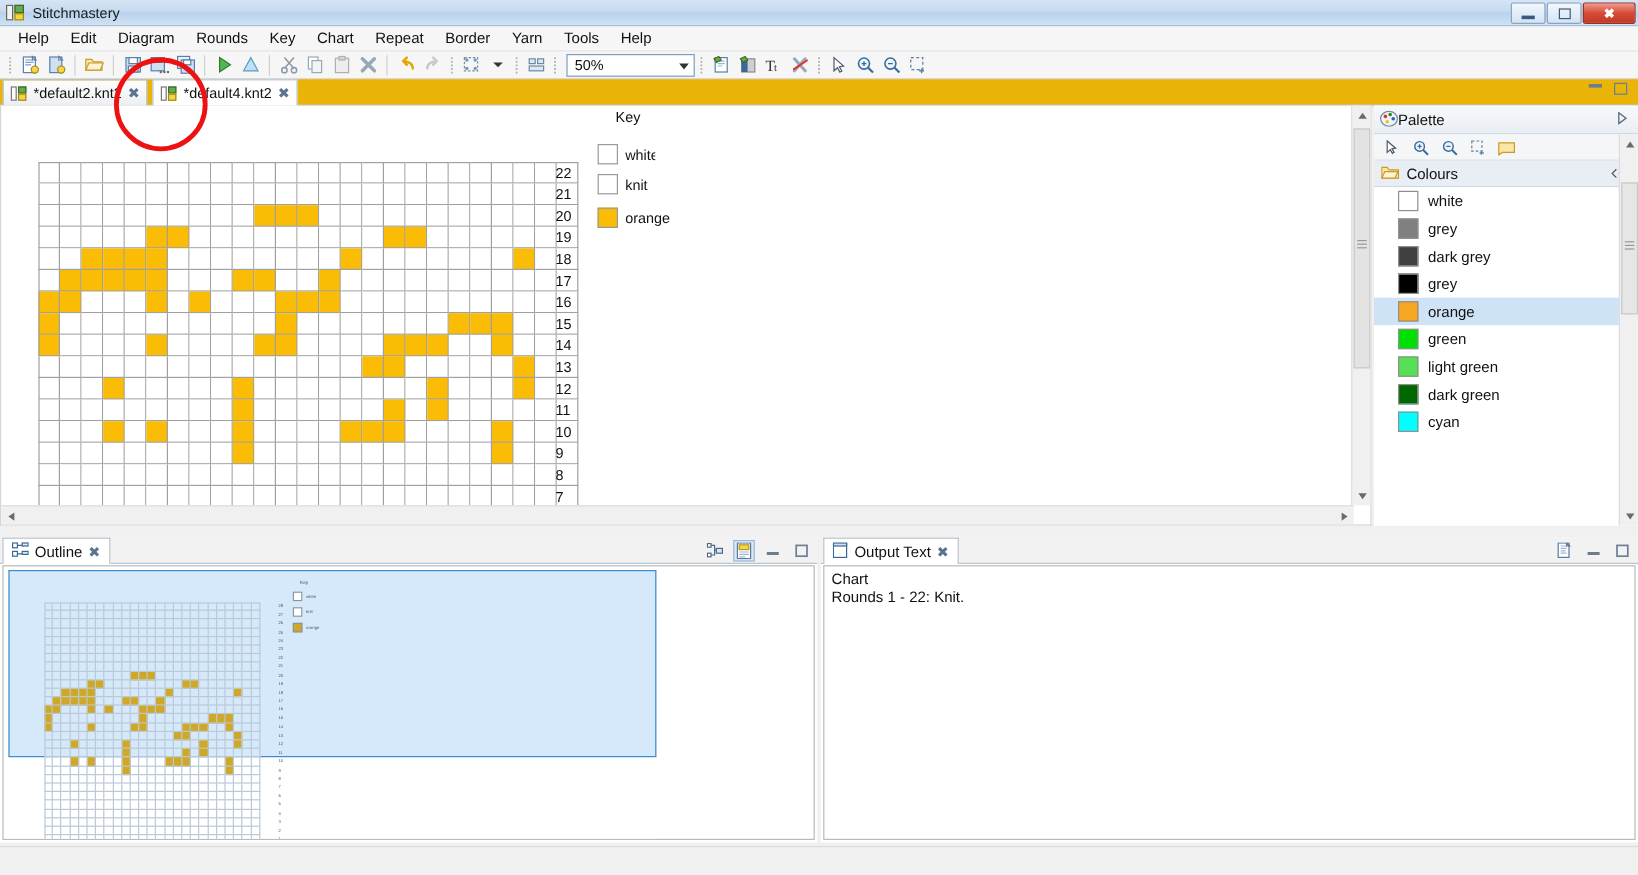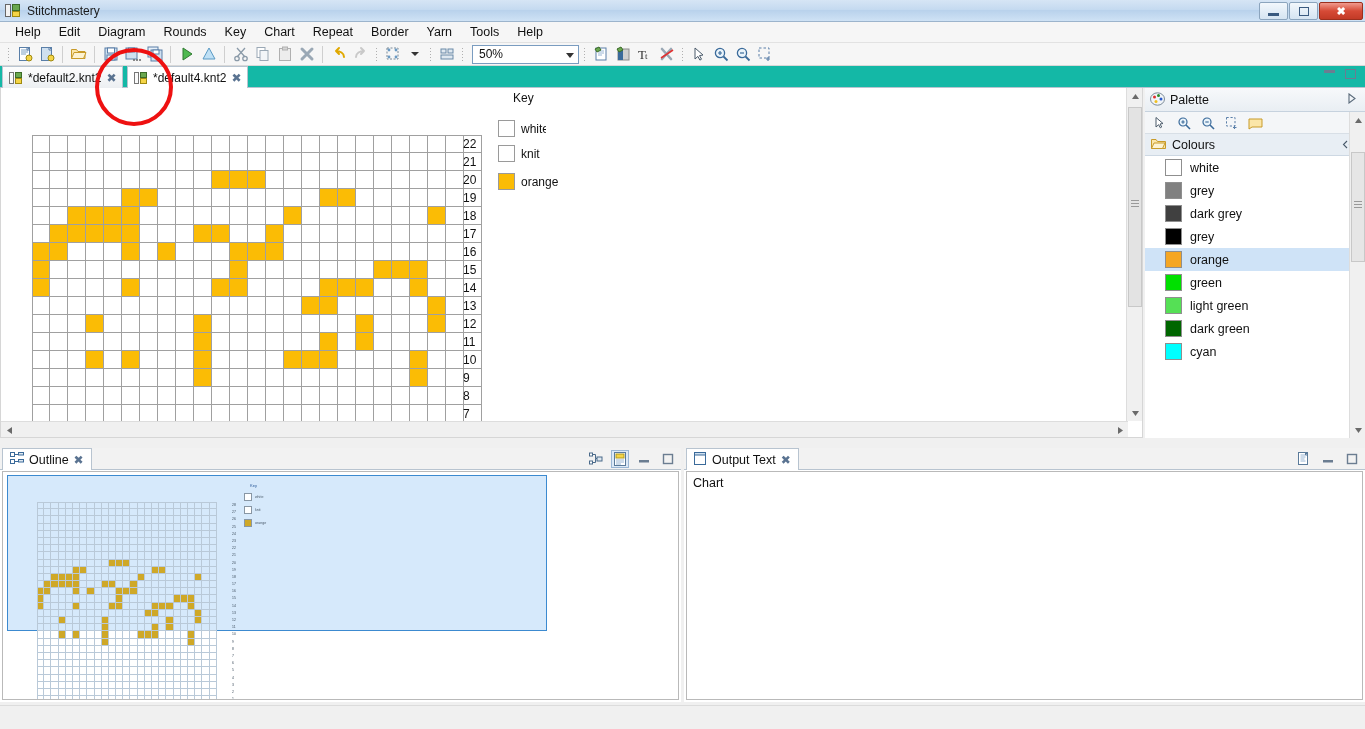--- a/index.html
+++ b/index.html
@@ -57,21 +57,21 @@
     width: 107px; height: 19px; border: 1px solid #7a9cc0; background: #fff;
     display: flex; align-items: center; margin-left: 4px; position: relative;
   }
   .zoomcombo .zval { padding-left: 6px; font-size: 12px; color: #111; }
   .zoomcombo .zarrow { position: absolute; right: 4px; top: 7px;
      width: 0;height: 0;border-left: 4px solid transparent;border-right: 4px solid transparent;border-top: 5px solid #333; }
 
   
   .tabbar {
     position: absolute; left: 0; top: 66px; width: 1365px; height: 22px;
-    background: #14b8a6; border-bottom: 1px solid #b8c4d0;
+    background: #eab308; border-bottom: 1px solid #b8c4d0;
   }
   .etab { position: absolute; top: 0px; height: 22px; display: flex; align-items: center;
           padding: 0 6px; gap: 5px; border: 1px solid #b8c4d0; border-bottom: none;
           background: linear-gradient(to bottom,#fdfdfd,#eceff2); font-size: 12px; color:#111;}
   .etab.active { background: #ffffff; }
   .tab-icon { width: 14px; height: 14px; position: relative; flex:0 0 auto;}
   .tab-icon .a { position:absolute;left:0;top:1px;width:5px;height:12px;background:#fafafa;border:1px solid #777;}
   .tab-icon .b { position:absolute;left:6px;top:1px;width:7px;height:6px;background:#6aa84f;border:1px solid #3c6b28;}
   .tab-icon .c { position:absolute;left:6px;top:7px;width:7px;height:6px;background:#f5d547;border:1px solid #a08a10;}
   .tab-x { font-size: 12px; color: #5a7391; font-family: "Liberation Sans", sans-serif; }
@@ -102,21 +102,21 @@
   .vscroll .arrow-up, .vscroll .arrow-dn { width: 16px; height: 16px; display:flex;align-items:center;justify-content:center;background:#f0f0f0;}
   .vscroll .thumb { position:absolute; left:1px; top:19px; width:14px; height:200px; background:#e3e3e3; border:1px solid #c8c8c8;}
   .vscroll .grip { position:absolute;left:4px;top:115px;width:8px;height:1px;background:#999;box-shadow:0 3px 0 #999,0 -3px 0 #999;}
   .hscroll { position: absolute; left: 0; bottom: 0; height: 16px; width: 1127px; background: #f0f0f0; border-top:1px solid #ddd;}
   .hscroll .arrow-l, .hscroll .arrow-r { position:absolute; top:0; width:16px;height:16px;display:flex;align-items:center;justify-content:center;}
   .hscroll .arrow-l{left:0;} .hscroll .arrow-r{right:0;}
 
   
   .palette { position: absolute; left: 1145px; top: 88px; width: 220px; height: 350px; background: #fdfdfd; }
   .pal-header { height: 24px; background: linear-gradient(to bottom,#f7f9fb,#e9eef3); border-bottom: 1px solid #c6d2de;
-                display: flex; align-items: center; padding-left: 5px; gap: 5px; }
+                display: flex; align-items: center; padding-left: 5px; }
   .pal-title { font-size: 12.5px; color: #111; }
   .pal-expand { position: absolute; right: 8px; top: 5px; }
   .pal-toolbar { height: 22px; background: #f4f6f8; border-bottom: 1px solid #d8dfe6; display: flex; align-items:center; padding-left: 6px; gap: 6px;}
   .pt { width: 18px; height: 18px; display:flex;align-items:center;justify-content:center; }
   .pal-section { height: 22px; background: #e8eef4; border-bottom: 1px solid #cdd8e3; display: flex; align-items:center; padding-left: 6px; gap: 6px;}
   .pal-section-title { font-size: 12.5px; color: #111; }
   .pal-list { position: relative; height: 282px; overflow: hidden; background: #fff; }
   .pal-item { height: 23px; display: flex; align-items: center; gap: 8px; padding-left: 20px; }
   .pal-item.selected { background: #cfe3f7; }
   .pal-sw { width: 17px; height: 17px; border: 1px solid #8f8f8f; flex: 0 0 auto; }
@@ -1900,20 +1900,21 @@
         <div class="va">
           <svg width="12" height="12">
               <rect x="1.5" y="1.5" width="9" height="9" fill="none" stroke="#6b7d91" stroke-width="1.4"></rect>
             </svg>
         </div>
       </div>
     </div>
     <div class="panel-body">
       <div class="out-text" id="out-text">
           <div>Chart</div>
+          <div>Rounds 1 - 22: Knit.</div>
         </div>
     </div>
   </div>
 
   <div class="statusbar"></div>
 
   <div class="annot-circle"></div>
 
 </div>
 

